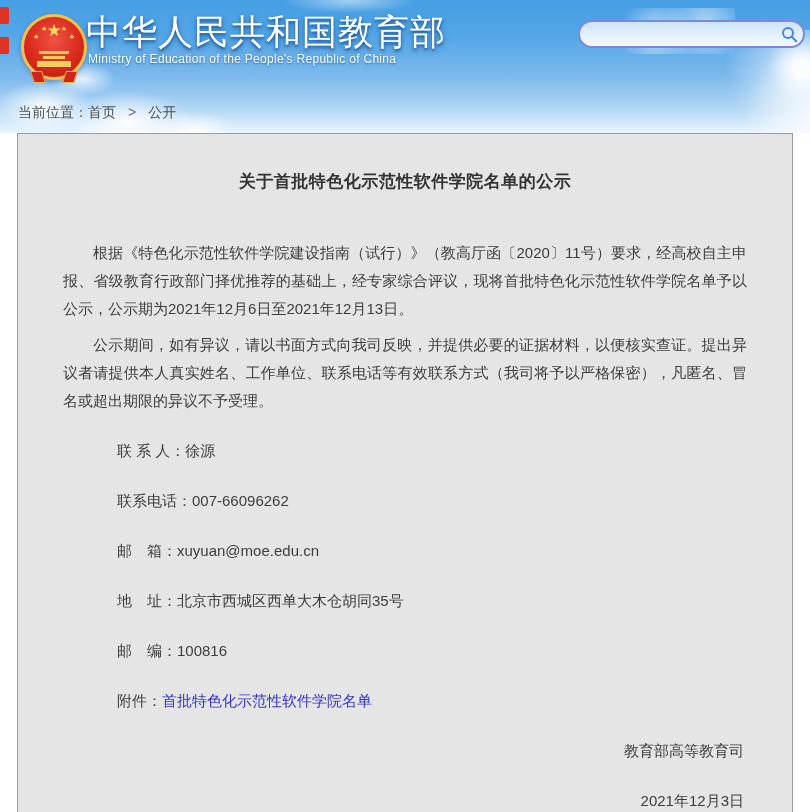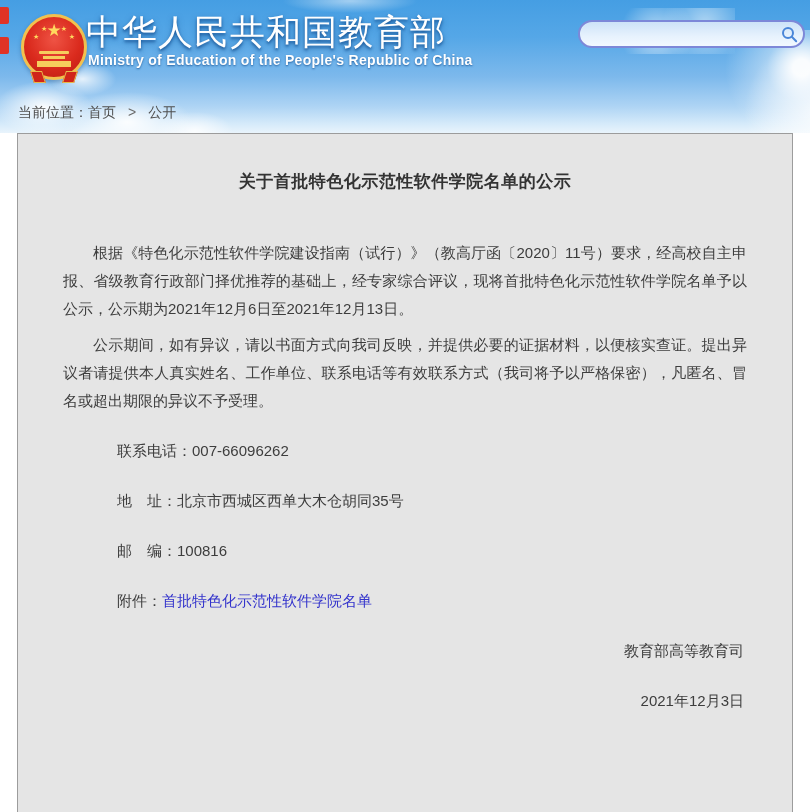--- a/index.html
+++ b/index.html
@@ -62,22 +62,22 @@
   .emblem .ribbon { position:absolute; bottom:-6px; width:12px; height:12px; background:#d0251a; border:1px solid #e8b84a; }
   .emblem .ribbon.l { left:8px;  transform:skewX(18deg); }
   .emblem .ribbon.r { right:8px; transform:skewX(-18deg); }
 
   .site-title {
     position:absolute; left:86px; top:9px; color:#fff; font-weight:normal;
     font-size:35px; letter-spacing:1px; white-space:nowrap;
     text-shadow:0 2px 3px rgba(22,82,148,.9), 0 3px 6px rgba(22,82,148,.5);
   }
   .site-subtitle {
-    position:absolute; left:88px; top:52px; color:#fff; font-weight:bold;
-    font-size:14px; letter-spacing:.3px; white-space:nowrap;
+    position:absolute; left:88px; top:52px; color:#fff; font-weight:normal;
+    font-size:12px; letter-spacing:.3px; white-space:nowrap;
     text-shadow:0 1px 2px rgba(22,82,148,.85);
   }
 
   
   .search-box {
     position:absolute; left:578px; top:20px; width:227px; height:28px;
     border:2px solid #7d88d8; border-radius:15px;
     background:linear-gradient(180deg,#cde3f8 0%,#e7f2fd 60%,#f2f9ff 100%);
     display:flex; align-items:center;
   }
@@ -157,21 +157,27 @@
   </nav>
 </header>
 
 <main class="content-box">
   <h1 class="article-title">关于首批特色化示范性软件学院名单的公示</h1>
 
   <p class="para first">根据《特色化示范性软件学院建设指南（试行）》（教高厅函〔2020〕11号）要求，经高校自主申报、省级教育行政部门择优推荐的基础上，经专家综合评议，现将首批特色化示范性软件学院名单予以公示，公示期为2021年12月6日至2021年12月13日。</p>
   <p class="para second">公示期间，如有异议，请以书面方式向我司反映，并提供必要的证据材料，以便核实查证。提出异议者请提供本人真实姓名、工作单位、联系电话等有效联系方式（我司将予以严格保密），凡匿名、冒名或超出期限的异议不予受理。</p>
 
   <div class="contact-line">
+    <span>联 系 人：</span><span>徐源</span>
+  </div>
+  <div class="contact-line">
     <span>联系电话：</span><span>007-66096262</span>
+  </div>
+  <div class="contact-line">
+    <span>邮　箱：</span><span>xuyuan@moe.edu.cn</span>
   </div>
   <div class="contact-line">
     <span>地　址：</span><span>北京市西城区西单大木仓胡同35号</span>
   </div>
   <div class="contact-line">
     <span>邮　编：</span><span>100816</span>
   </div>
 
   <div class="attachment-line">
     <span>附件：</span><a>首批特色化示范性软件学院名单</a>

